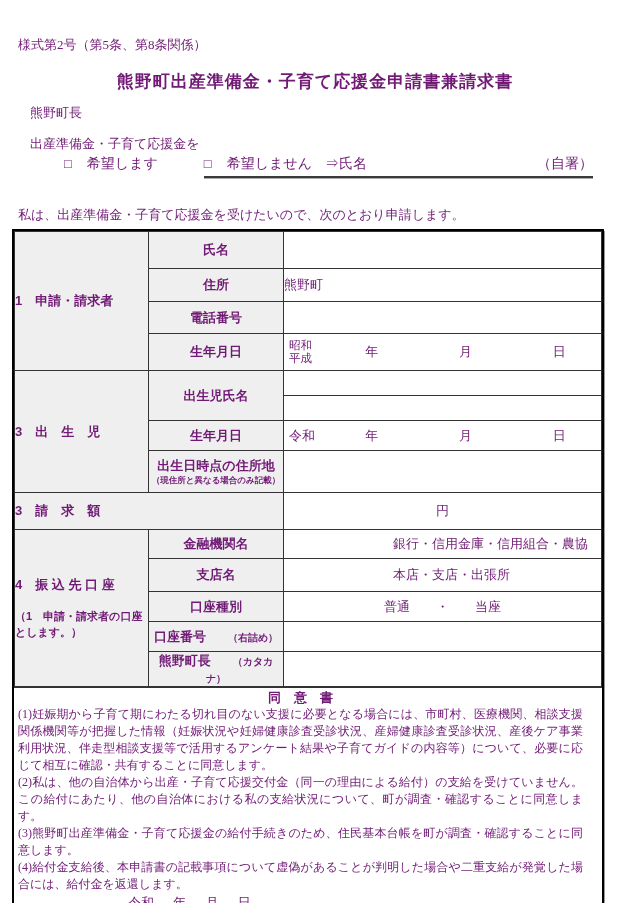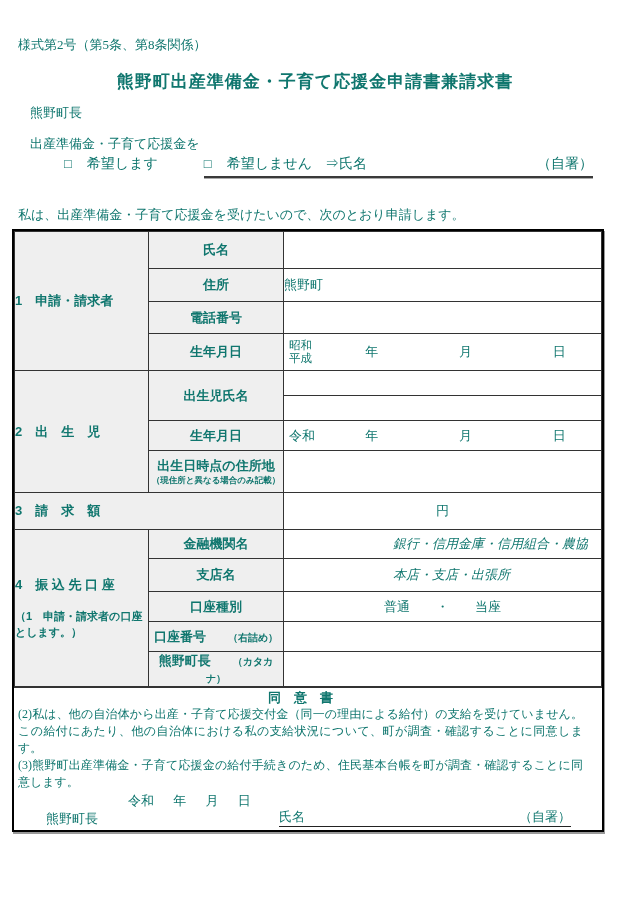--- a/index.html
+++ b/index.html
@@ -1,16 +1,16 @@
 <!DOCTYPE html>
 <html><head>
 <meta charset="utf-8">
 <style>
   html,body{margin:0;padding:0;background:#fff;}
-  .sheet{position:relative;width:630px;height:903px;background:#fff;color:#0f766e;
+  .sheet{position:relative;width:630px;height:903px;background:#fff;color:#701a75;
          font-family:"Liberation Serif",serif;overflow:hidden;}
   .form-no{position:absolute;left:18px;top:36px;font-size:13px;}
   .title{position:absolute;left:0;right:0;top:70px;text-align:center;font-size:17px;
          font-weight:bold;letter-spacing:1px;}
   .addressee{position:absolute;left:30px;top:104px;font-size:13px;}
   .lead{position:absolute;left:30px;top:135px;font-size:13px;}
   .choice{position:absolute;left:64px;top:155px;width:529px;display:flex;align-items:baseline;font-size:14px;}
   .cb{font-size:13px;}
   .accept-label{margin-left:15px;}
   .decline{flex:1;margin-left:46px;display:flex;align-items:baseline;
@@ -29,21 +29,21 @@
          font-size:13px;text-align:center;}
   .c-val{background:#fff;font-size:13px;padding-left:9px;}
   .sec-note{font-size:11px;font-weight:bold;margin-top:14px;line-height:16px;padding-right:4px;}
   .lbl-note{display:block;font-size:8.5px;white-space:nowrap;line-height:11px;}
   .lbl-note-inline{font-size:10px;margin-left:22px;}
   .date-flex{display:flex;align-items:center;width:100%;}
   .era{display:flex;flex-direction:column;font-size:11.5px;line-height:13px;width:36px;justify-content:space-between;}
   .era-single{width:36px;font-size:13px;}
   .dpart{flex:1;text-align:center;font-size:13px;}
   .nopad{padding:0 !important;}
-  .split-flex{display:flex;height:100%;align-items:center;font-style:italic;}
+  .split-flex{display:flex;height:100%;align-items:center;}
   .split-left{width:100px;border-right:1px solid #777;}
   .split-right{flex:1;display:flex;align-items:center;padding-left:8px;font-size:13px;}
   .boxes-flex{display:flex;height:100%;}
   .acct-box{flex:1;border-left:1px solid #777;}
   .acct-box:first-child{border-left:none;}
   .center-val{text-align:center;padding-left:40px;}
   .center-val2{text-align:center;padding-left:0;}
   .consent{border-top:1px solid #333;padding:1px 19px 0 4px;}
   .consent-title{text-align:center;font-size:13px;font-weight:bold;line-height:17px;
                  font-family:"Liberation Sans",sans-serif;}
@@ -110,21 +110,21 @@
               <span>平成</span>
             </span>
             <span class="dpart">年</span>
             <span class="dpart">月</span>
             <span class="dpart">日</span>
           </div>
         </td>
       </tr>
 
       <tr style="height:25px">
-        <td class="c-sec" rowspan="4">2　出　生　児</td>
+        <td class="c-sec" rowspan="4">3　出　生　児</td>
         <td class="c-lbl" rowspan="2">出生児氏名</td>
         <td class="c-val"></td>
       </tr>
       <tr style="height:25px">
         <td class="c-val"></td>
       </tr>
       <tr style="height:30px">
         <td class="c-lbl">生年月日</td>
         <td class="c-val nopad">
           <div class="date-flex" style="padding-left:5px;">
@@ -196,22 +196,24 @@
         <td class="c-lbl">
           <span>熊野町長</span><span class="lbl-note-inline">（カタカナ）</span>
         </td>
         <td class="c-val"></td>
       </tr>
     </tbody>
       </table>
 
     <div class="consent">
       <div class="consent-title">同　意　書</div>
+      <p>(1)妊娠期から子育て期にわたる切れ目のない支援に必要となる場合には、市町村、医療機関、相談支援関係機関等が把握した情報（妊娠状況や妊婦健康診査受診状況、産婦健康診査受診状況、産後ケア事業利用状況、伴走型相談支援等で活用するアンケート結果や子育てガイドの内容等）について、必要に応じて相互に確認・共有することに同意します。</p>
       <p>(2)私は、他の自治体から出産・子育て応援交付金（同一の理由による給付）の支給を受けていません。この給付にあたり、他の自治体における私の支給状況について、町が調査・確認することに同意します。</p>
       <p>(3)熊野町出産準備金・子育て応援金の給付手続きのため、住民基本台帳を町が調査・確認することに同意します。</p>
+      <p>(4)給付金支給後、本申請書の記載事項について虚偽があることが判明した場合や二重支給が発覚した場合には、給付金を返還します。</p>
       <div class="consent-date">
         <span>令和</span>
         <span>年</span>
         <span>月</span>
         <span>日</span>
       </div>
       <div class="consent-sign">
         <span class="mayor">熊野町長</span>
         <span class="sign-line">
           <span>氏名</span>

